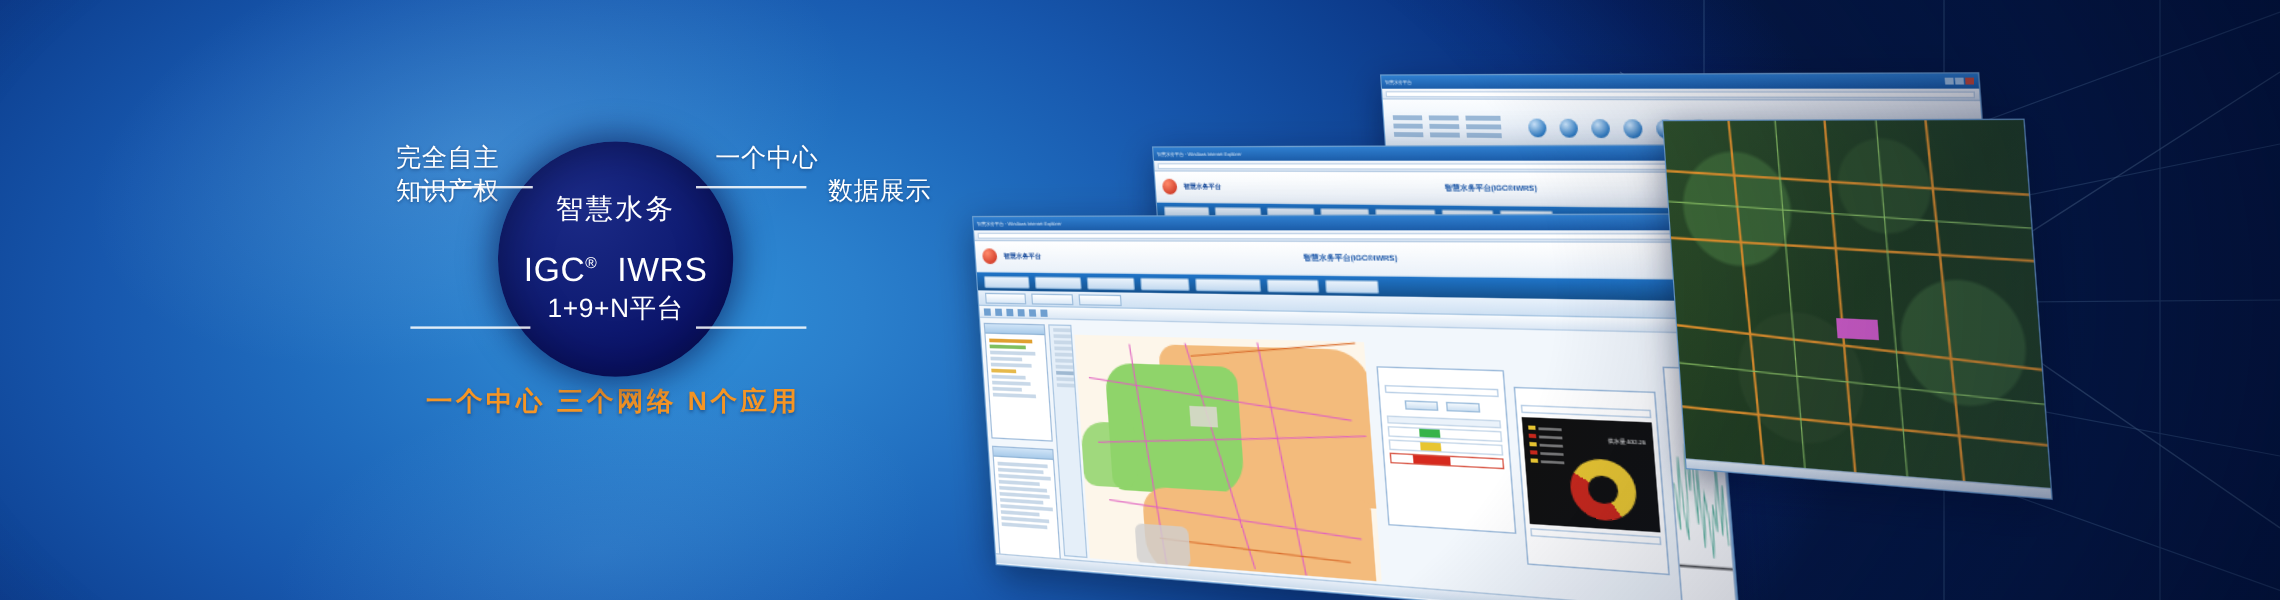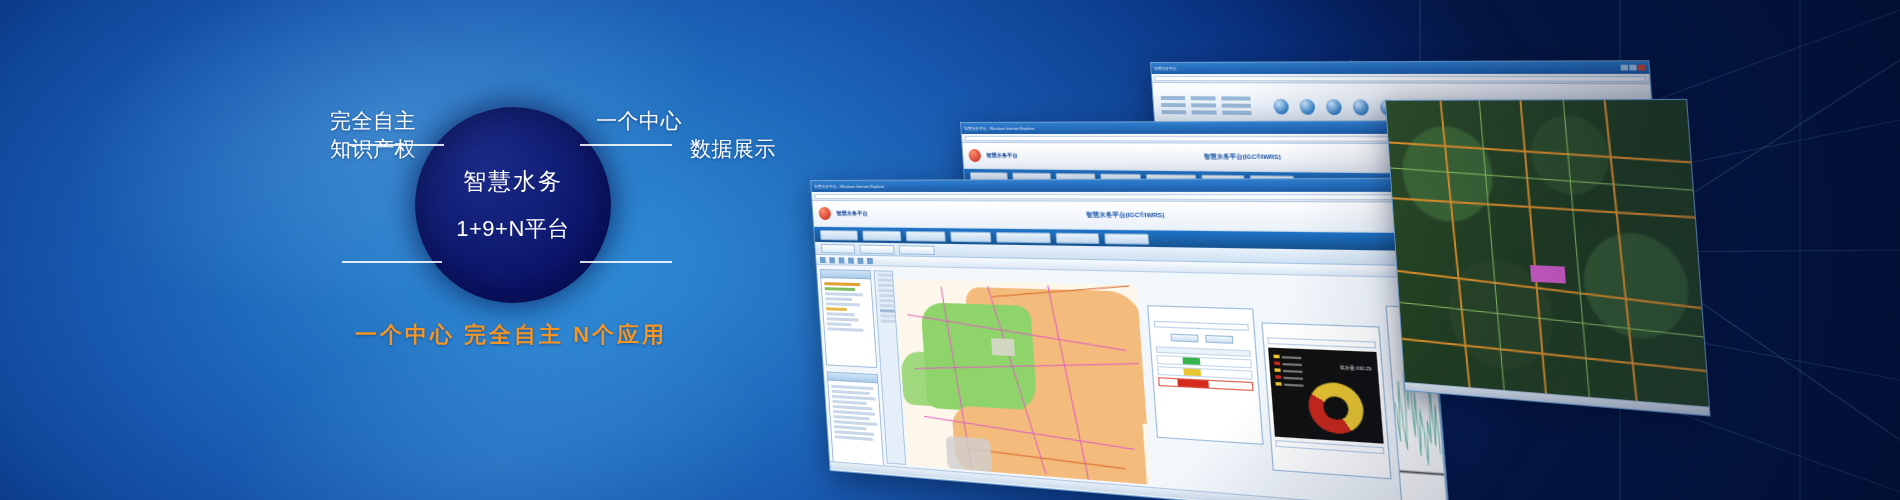--- a/index.html
+++ b/index.html
@@ -21,21 +21,21 @@
     background:radial-gradient(ellipse 460px 250px at 50% 50%, rgba(160,215,255,.20), rgba(160,215,255,0) 70%);
     transform:rotate(-14deg);}
   #sheen2{position:absolute;left:120px;top:250px;width:760px;height:420px;pointer-events:none;
     background:radial-gradient(ellipse 380px 200px at 50% 50%, rgba(120,190,245,.16), rgba(120,190,245,0) 72%);
     transform:rotate(-10deg);}
 
   
   #grid{position:absolute;right:0;top:0;width:980px;height:500px;pointer-events:none;opacity:.55;}
 
   
-  #infoblock{position:absolute;left:250px;top:89px;width:560px;height:280px;}
+  #infoblock{position:absolute;left:250px;top:100px;width:560px;height:280px;}
 
   .circle{
     position:absolute;left:165px;top:18px;width:196px;height:196px;border-radius:50%;
     background:radial-gradient(circle at 36% 28%, #1b2a86 0%, #111e76 42%, #0a1268 72%, #070e58 100%);
     box-shadow:0 0 26px 6px rgba(6,14,70,.55), inset 0 0 40px rgba(0,0,0,.35);
     display:flex;flex-direction:column;align-items:center;justify-content:center;
     color:#fff;text-align:center;z-index:5;
   }
   .circle .c-l1{font-size:23px;letter-spacing:2px;font-weight:400;line-height:1.1;margin-bottom:22px;}
   .circle .c-l2{font-size:28px;font-weight:400;letter-spacing:.5px;line-height:1.1;margin-bottom:5px;white-space:nowrap;}
@@ -440,19 +440,22 @@
 
     <div class="label lbl-tr">
       <span class="l1">一个中心</span>
       <span class="l2">数据展示</span>
     </div>
 
 
 
     <div class="circle">
       <div class="c-l1">智慧水务</div>
+      <div class="c-l2">
+        <span>IGC</span><sup>®</sup>&nbsp;&nbsp;<span>IWRS</span>
+      </div>
       <div class="c-l3">1+9+N平台</div>
     </div>
   </div>
 
-  <div id="tagline">一个中心  完全自主  N个应用</div>
+  <div id="tagline">一个中心  三个网络  N个应用</div>
 
 </div>
 
 </body></html>

